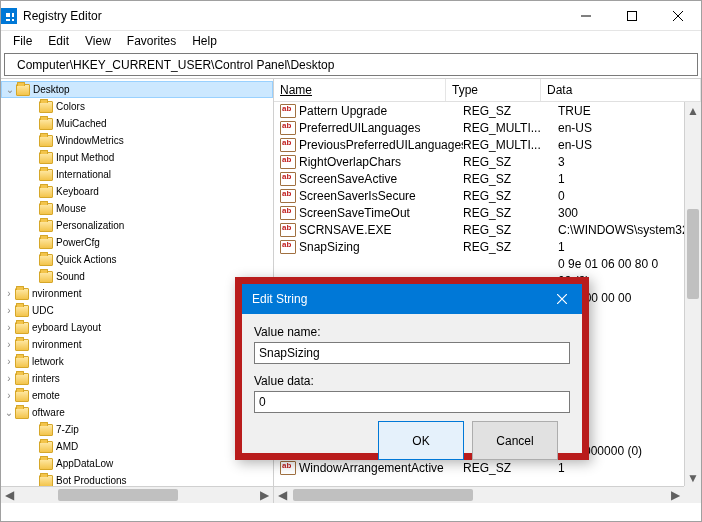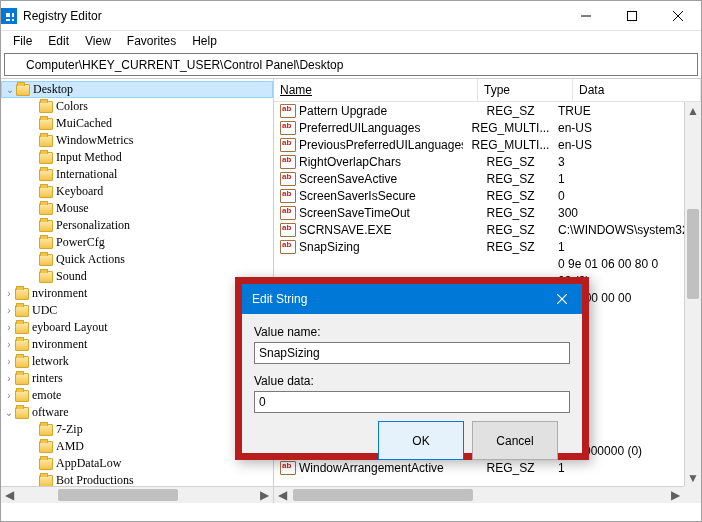--- a/index.html
+++ b/index.html
@@ -57,21 +57,21 @@
     padding: 2px 8px;
     color: #000;
   }
   
   .addressbar {
     height: 23px;
     border: 1px solid #7a7a7a;
     margin: 2px 3px;
     display: flex;
     align-items: center;
-    padding: 0 21px;
+    padding: 0 12px;
     font-size: 12px;
     background: #fff;
   }
   
   .content {
     display: flex;
     height: 425px;
     border-top: 1px solid #d0d0d0;
   }
   .tree {
@@ -102,21 +102,21 @@
     background: linear-gradient(#ffe9a6,#f3c44b);
     border: 1px solid #d6a729;
     border-radius: 1px;
     position: relative;
   }
   .folder-ic::before {
     content:"";
     position:absolute; top:-3px; left:0; width:6px; height:3px;
     background:#f3c44b; border:1px solid #d6a729; border-bottom:none; border-radius:1px 1px 0 0;
   }
-  .tree-label { font-size: 12px; font-family: Liberation Serif, serif; }
+  .tree-label { font-size: 10px; }
   .indent1 { padding-left: 26px; }
   .indent0 { padding-left: 2px; }
   .tree-scroll-h {
     position:absolute; bottom:0; left:0; right:0; height:17px;
     background:#f0f0f0; border-top:1px solid #d0d0d0;
     display:flex;
   }
   .tree-scroll-h .arrow {
     width:17px; display:flex; align-items:center; justify-content:center; color:#606060;
   }
@@ -130,42 +130,42 @@
     background:#fff;
   }
   .lv-header {
     display:flex; height:23px; align-items:center;
     border-bottom: 1px solid #e0e0e0; background:#fff;
   }
   .lv-header .col {
     padding: 0 6px; font-size:12px; border-right:1px solid #e5e5e5; height:100%;
     display:flex; align-items:center;
   }
-  .col-name { width: 204px; text-decoration: underline; }
+  .col-name { width: 172px; text-decoration: underline; }
   .col-type { width: 95px; }
   .col-data { flex:1; }
   .lv-body { }
   .lv-row {
     display:flex; height:17px; align-items:center; font-size:12px;
   }
   .lv-row .ic {
     width:16px; height:14px; margin:0 3px 0 6px; flex-shrink:0;
     background:#fff; border:1px solid #a07040;
     position:relative; border-radius:1px;
   }
   .lv-row .ic.str::after {
     content:"ab"; position:absolute; font-size:8px; color:#c02020;
     left:1px; top:-1px; font-weight:bold;
   }
   .lv-row .ic.bin::after {
     content:"011"; position:absolute; font-size:7px; color:#0050c0;
     left:0px; top:0px; font-weight:bold; letter-spacing:-0.5px;
   }
   .lv-row .name { width:164px; white-space:nowrap; overflow:hidden; }
-  .lv-row .type { width:95px; white-space:nowrap; overflow:hidden;text-align:center; }
+  .lv-row .type { width:95px; white-space:nowrap; overflow:hidden; }
   .lv-row .data { flex:1; white-space:nowrap; overflow:hidden; }
   .lv-scroll-v {
     position:absolute; right:0; top:23px; bottom:17px; width:17px;
     background:#f0f0f0; border-left:1px solid #d0d0d0;
     display:flex; flex-direction:column;
   }
   .lv-scroll-v .arrow { height:17px; display:flex; align-items:center; justify-content:center; color:#606060; }
   .lv-scroll-v .track { flex:1; position:relative; }
   .lv-scroll-v .thumb { position:absolute; top:90px; height:90px; left:2px; right:2px; background:#c0c0c0; border-radius:2px; }
   .lv-scroll-h {

